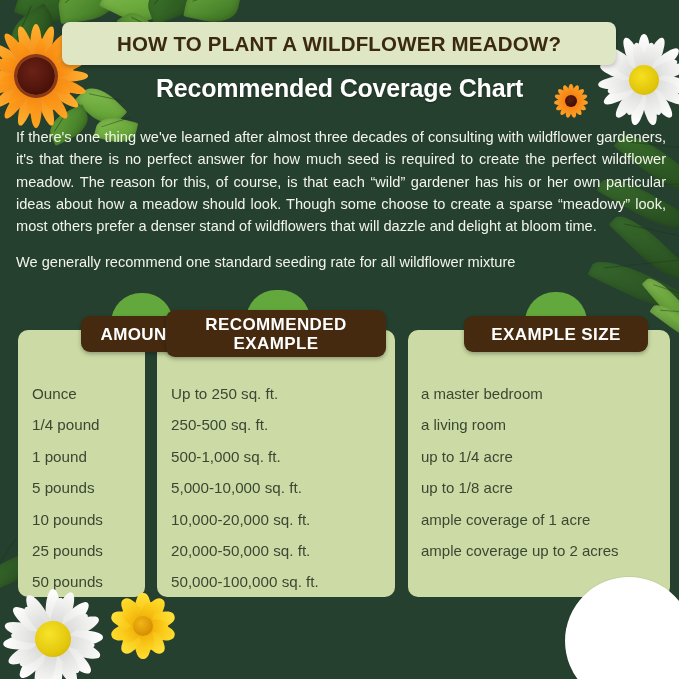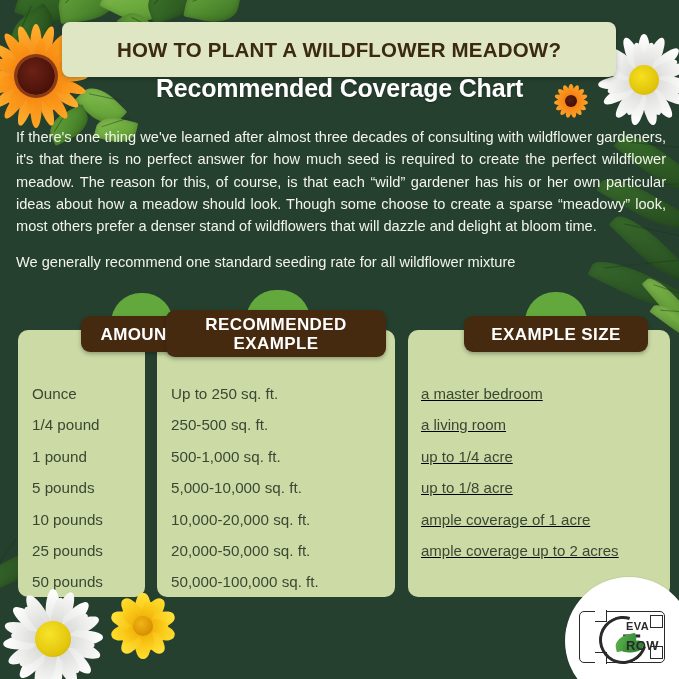--- a/index.html
+++ b/index.html
@@ -59,21 +59,21 @@
     transform: translate(-50%,-50%);
     border-radius: 50%;
   }
 
   
   .title-banner {
     position: absolute;
     left: 62px;
     top: 22px;
     width: 554px;
-    height: 55px;
+    height: 43px;
     background: #dfe6c4;
     border-radius: 8px;
     display: flex;
     align-items: center;
     justify-content: center;
     box-shadow: 0 2px 5px rgba(0,0,0,.25);
   }
   .title-banner .t {
     font-size: 20.5px;
     font-weight: bold;
@@ -175,21 +175,21 @@
     box-sizing: border-box;
   }
   .rows .row {
     height: 31.4px;
     line-height: 31.4px;
     color: #3a4733;
     font-size: 15.2px;
     white-space: nowrap;
     overflow: hidden;
   }
-  #card-example .rows { padding-left: 13px; padding-right: 0; text-decoration: underline; }
+  #card-example .rows { padding-left: 13px; padding-right: 0; }
   #card-example .rows .row { font-size: 15px; }
 
   
   .logo-disc {
     position: absolute;
     right: -14px;
     bottom: -26px;
     width: 128px;
     height: 128px;
     border-radius: 50%;
@@ -493,26 +493,14 @@
       <span style="width:13px;height:25px;background:linear-gradient(180deg,#ffd41f,#e9a200);border-radius:46% 46% 28% 28%;transform:translate(-50%,-100%) rotate(18deg);"></span>
       <span style="width:13px;height:25px;background:linear-gradient(180deg,#ffd41f,#e9a200);border-radius:46% 46% 28% 28%;transform:translate(-50%,-100%) rotate(90deg);"></span>
       <span style="width:13px;height:25px;background:linear-gradient(180deg,#ffd41f,#e9a200);border-radius:46% 46% 28% 28%;transform:translate(-50%,-100%) rotate(162deg);"></span>
       <span style="width:13px;height:25px;background:linear-gradient(180deg,#ffd41f,#e9a200);border-radius:46% 46% 28% 28%;transform:translate(-50%,-100%) rotate(234deg);"></span>
       <span style="width:13px;height:25px;background:linear-gradient(180deg,#ffd41f,#e9a200);border-radius:46% 46% 28% 28%;transform:translate(-50%,-100%) rotate(306deg);"></span>
     </div>
     <div class="core" style="width:20px;height:20px;background:radial-gradient(circle at 40% 36%,#f0b614 0%,#d88f04 70%);"></div>
   </div>
 
   <div class="logo-disc"></div>
-  <div class="logo-mark">
-    <div class="logo-frame"></div>
-    <div class="logo-nick nick-tl"></div>
-    <div class="logo-nick nick-bl"></div>
-    <div class="logo-nick nick-tr"></div>
-    <div class="logo-nick nick-br"></div>
-    <div class="logo-g"></div>
-    <div class="logo-leaf"></div>
-    <div class="logo-leaf2"></div>
-    <div class="logo-eva">EVA</div>
-    <div class="logo-row">ROW</div>
-  </div>
 
 </div>
 
 </body></html>

